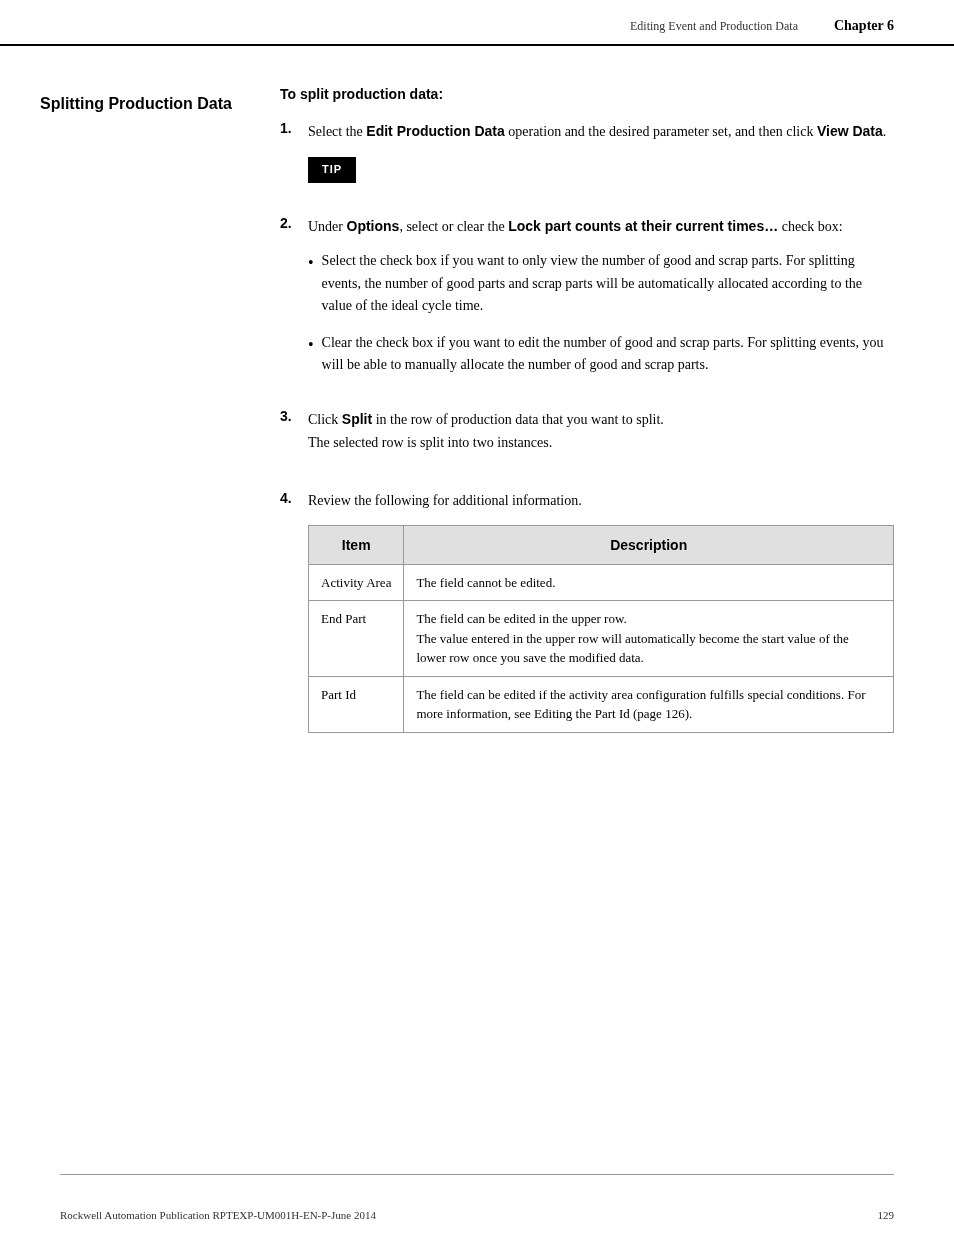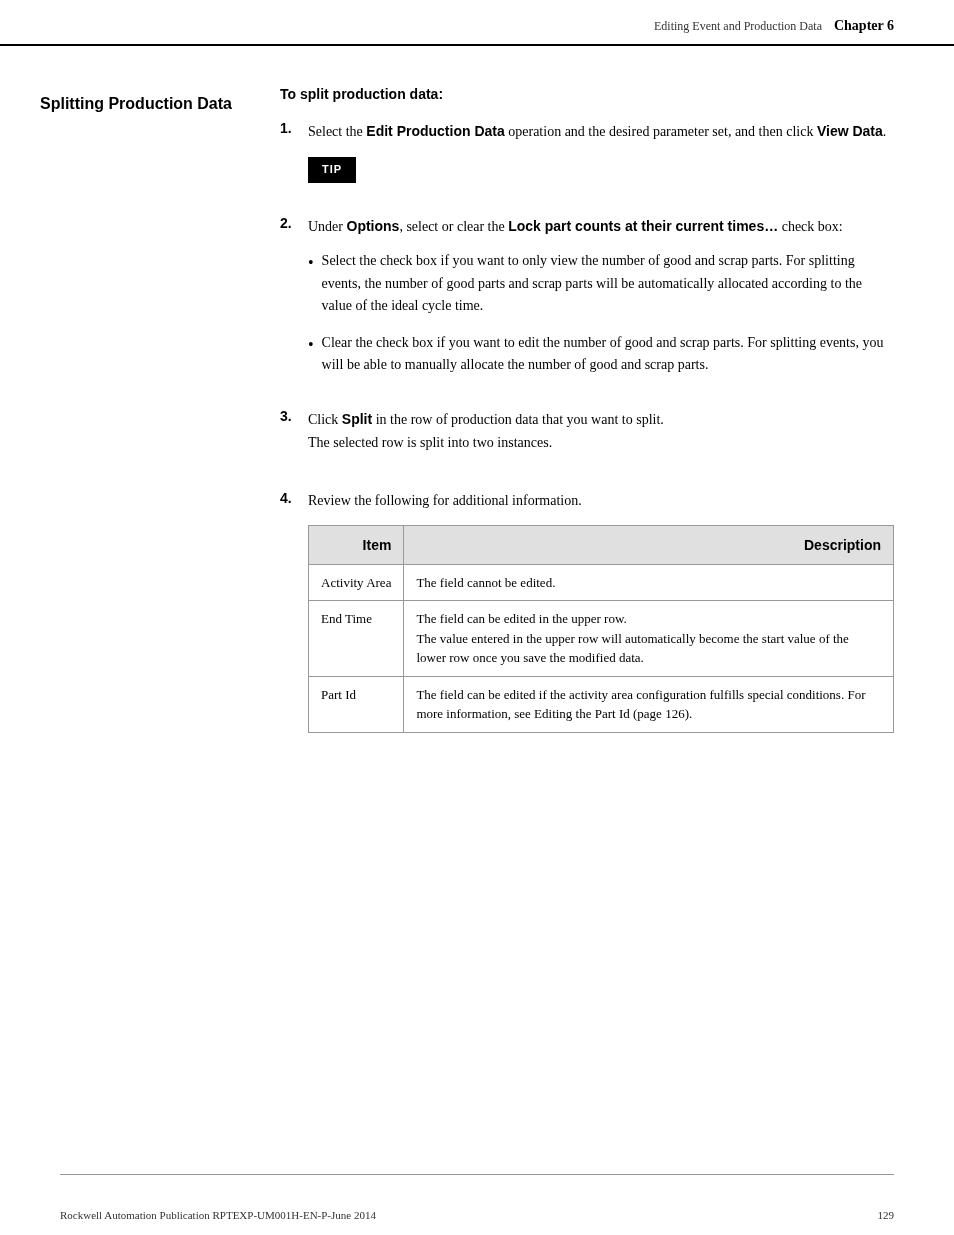--- a/index.html
+++ b/index.html
@@ -26,20 +26,21 @@
     }
 
     
     .header {
       display: flex;
       justify-content: flex-end;
       align-items: center;
       padding: 18px 60px 10px 60px;
       border-bottom: 2px solid #000;
       margin-bottom: 0;
+      gap: 24px;
     }
 
     .header-text {
       font-size: 12px;
       color: #333;
     }
 
     .header-chapter {
       font-size: 14px;
       font-weight: bold;
@@ -171,21 +172,21 @@
       border-collapse: collapse;
       margin-top: 12px;
       font-size: 13px;
     }
 
     .data-table th {
       background: #e0e0e0;
       font-weight: bold;
       font-family: Arial, sans-serif;
       font-size: 14px;
-      text-align: right;
+      text-align: center;
       padding: 8px 12px;
       border: 1px solid #999;
     }
 
     .data-table td {
       padding: 8px 12px;
       border: 1px solid #999;
       vertical-align: top;
       font-size: 13px;
       line-height: 1.5;
@@ -288,21 +289,21 @@
                 <th>Item</th>
                 <th>Description</th>
               </tr>
             </thead>
             <tbody>
               <tr>
                 <td>Activity Area</td>
                 <td>The field cannot be edited.</td>
               </tr>
               <tr>
-                <td>End Time</td>
+                <td>End Part</td>
                 <td>
                   The field can be edited in the upper row.<br>
                   The value entered in the upper row will automatically become the start value of the lower row once you save the modified data.
                 </td>
               </tr>
               <tr>
                 <td>Part Id</td>
                 <td>The field can be edited if the activity area configuration fulfills special conditions. For more information, see Editing the Part Id (page 126).</td>
               </tr>
             </tbody>

